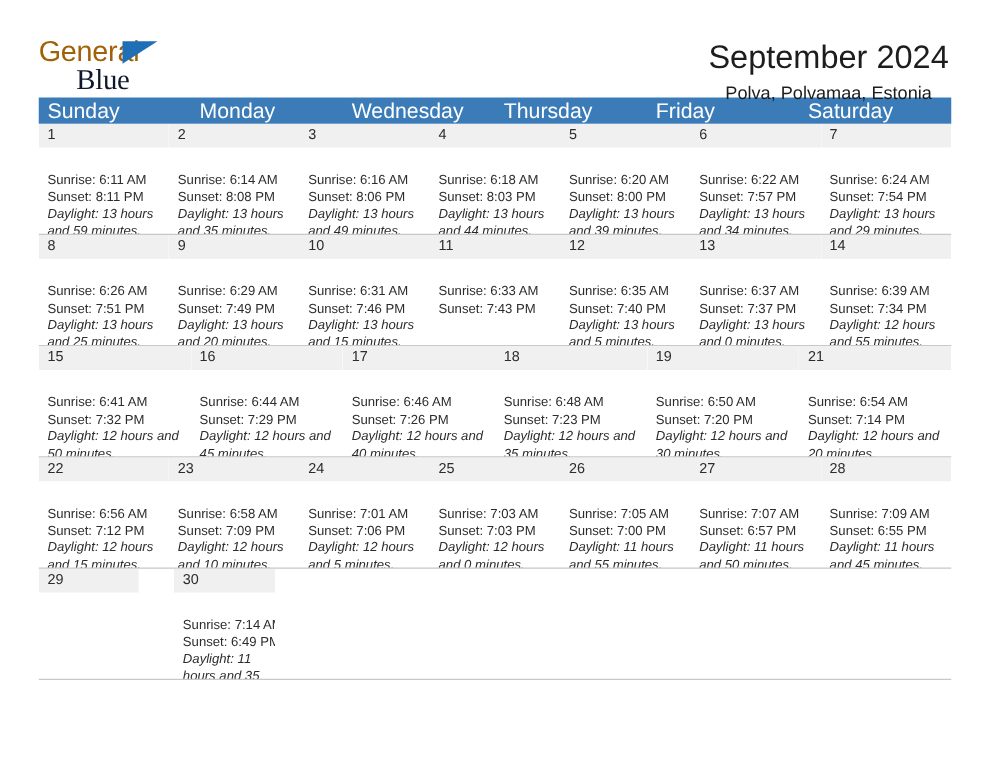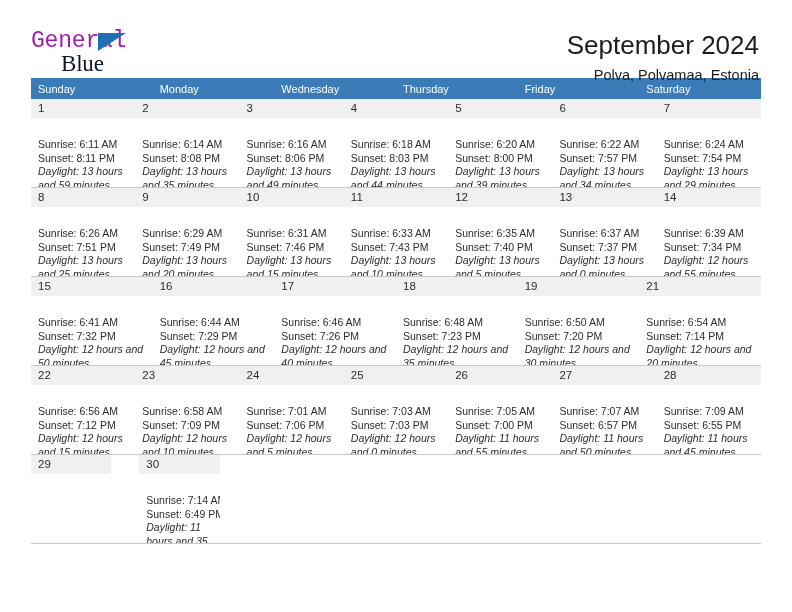--- a/index.html
+++ b/index.html
@@ -38,43 +38,43 @@
     height: 48px;
     line-height: 1;
     user-select: none;
   }
   .brand-general {
     position: absolute;
     left: 0;
     top: 0;
     font-size: 23px;
     letter-spacing: -0.2px;
-    color: #a21caf;
-    font-family: Liberation Mono, monospace;
+    color: #a16207;
+    font-family: Liberation Sans, sans-serif;
   }
   .brand-tri {
     position: absolute;
     left: 67px;
     top: 3px;
     width: 0;
     height: 0;
     border-left: 28px solid #1f6fb6;
     border-bottom: 18px solid transparent;
   }
   .brand-blue {
     position: absolute;
     left: 30px;
     top: 22px;
     font-size: 23px;
     letter-spacing: -0.2px;
     color: #0f172a;
     font-family: Liberation Serif, serif;
   }
   .title-block {
-    text-align: right;
+    text-align: center;
     padding-right: 2px;
   }
   .cal-title {
     font-size: 26px;
     font-weight: normal;
     color: #1d1d1d;
     line-height: 30px;
     white-space: nowrap;
   }
   .cal-subtitle {
@@ -90,21 +90,21 @@
     margin-top: 12px;
     width: 730px;
   }
   .weekdays {
     display: flex;
     background: #3b7cb8;
   }
   .weekday {
     flex: 1 1 0;
     color: #ffffff;
-    font-size: 11px;
+    font-size: 17px;
     line-height: 20px;
     padding: 1px 0 1px 7px;
     box-sizing: border-box;
     height: 21px;
     white-space: nowrap;
   }
   .week {
     display: flex;
     border-bottom: 1px solid #c8c8c8;
     height: 89px;
@@ -280,21 +280,20 @@
           <div class="daylight">Daylight: 13 hours and 15 minutes.</div>
         </div>
       </div>
       <div class="daycell filled">
         <div class="daynum-bar">
             <span class="daynum">11</span>
           </div>
         <div class="dayinfo">
           <div>Sunrise: 6:33 AM</div>
           <div>Sunset: 7:43 PM</div>
-          <div class="daylight">Daylight: 13 hours and 10 minutes.</div>
         </div>
       </div>
       <div class="daycell filled">
         <div class="daynum-bar">
             <span class="daynum">12</span>
           </div>
         <div class="dayinfo">
           <div>Sunrise: 6:35 AM</div>
           <div>Sunset: 7:40 PM</div>
           <div class="daylight">Daylight: 13 hours and 5 minutes.</div>

